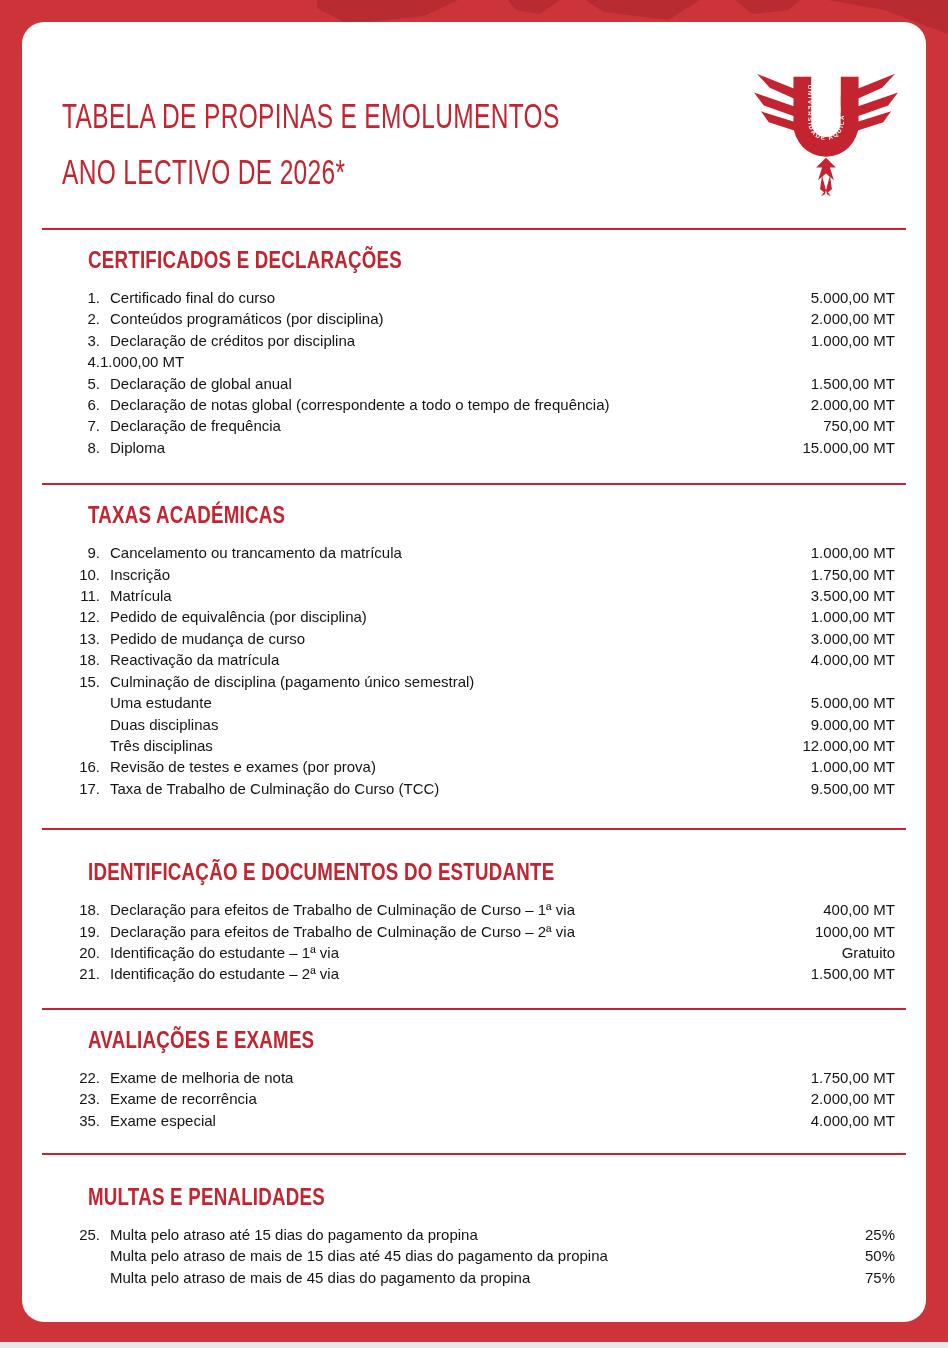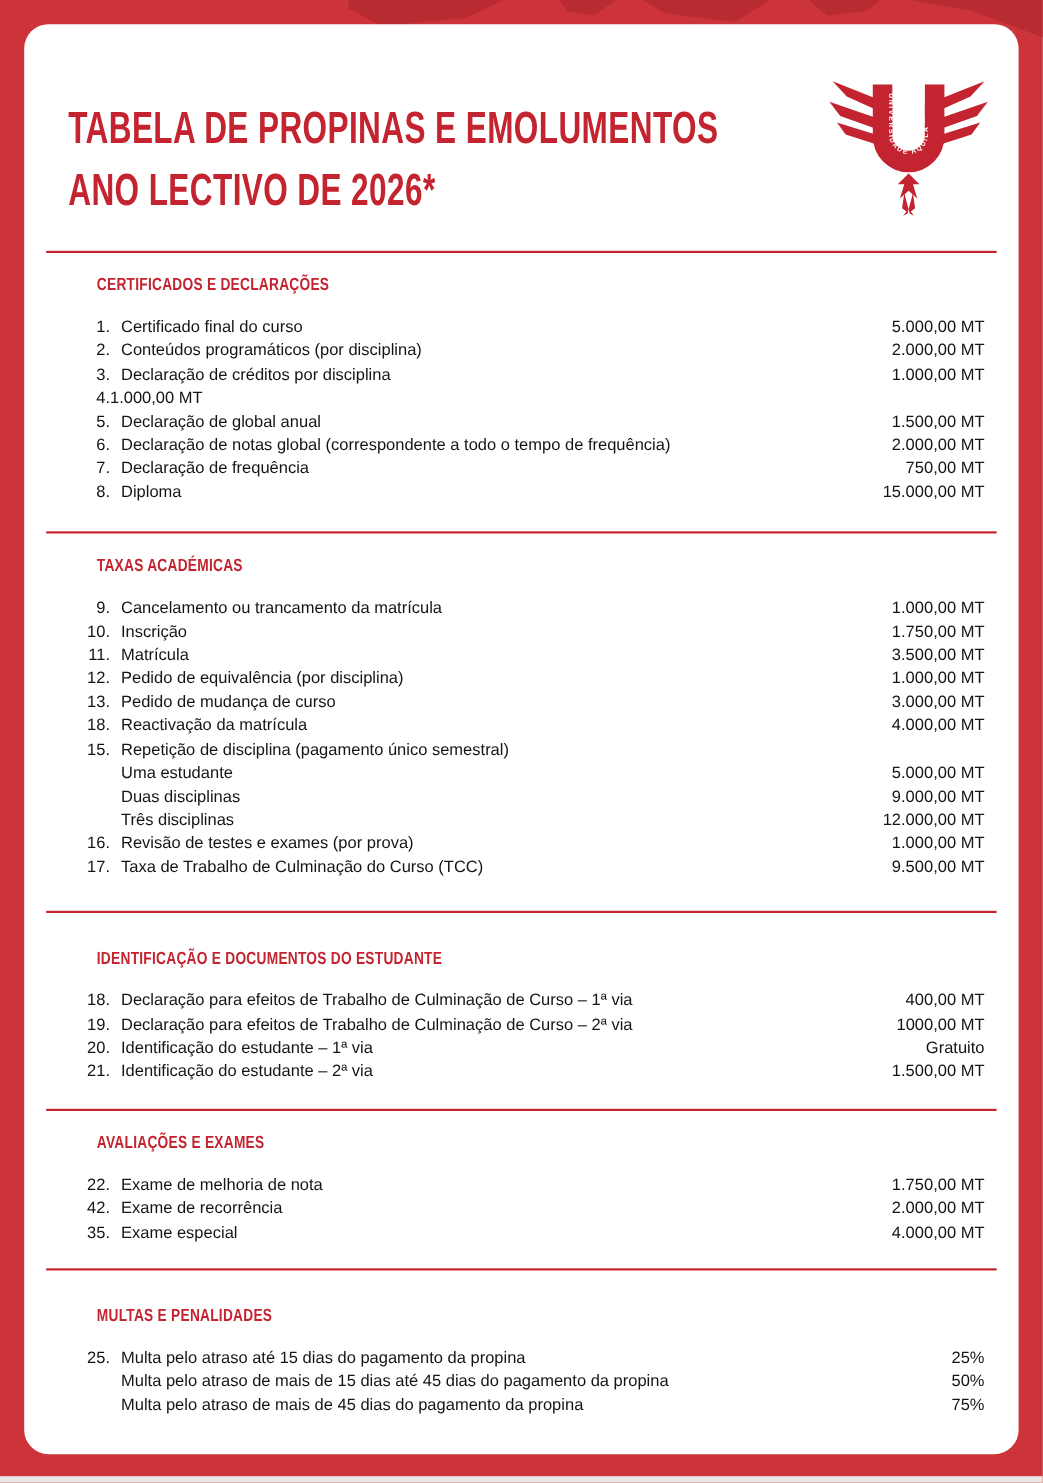--- a/index.html
+++ b/index.html
@@ -32,22 +32,22 @@
     overflow:hidden;
   }
   
   .header-row{
     position:relative;
     padding:66px 28px 0 40px;
     height:206px;
   }
   .doc-title{
     color:var(--accent);
-    font-weight:bold;
-    font-size:41px;
+    font-weight:normal;
+    font-size:35px;
     line-height:56px;
     letter-spacing:.5px;
   }
   .condensed{
     display:inline-block;
     transform:scaleX(.70);
     transform-origin:0 50%;
     white-space:nowrap;
   }
   .logo{
@@ -59,21 +59,21 @@
     border-top:2px solid var(--accent);
     padding:18px 0 25px 0;
   }
   .section:nth-of-type(2){padding-bottom:29px;}
   .section:nth-of-type(3){padding-top:30px;padding-bottom:23px;}
   .section:nth-of-type(4){padding-bottom:22px;}
   .section:nth-of-type(5){padding-top:30px;}
   .section-title{
     color:var(--accent);
     font-weight:bold;
-    font-size:16px;
+    font-size:24px;
     line-height:24px;
     margin:0 0 15px 46px;
     letter-spacing:.3px;
   }
   .section-title .condensed{transform:scaleX(.78);}
   .rows{width:100%;}
   .row{
     display:flex;
     align-items:baseline;
     font-size:15px;
@@ -240,21 +240,21 @@
   </div>
 
   <div class="row">
     <span class="num">18.</span>
     <span class="label">Reactivação da matrícula</span>
     <span class="price">4.000,00 MT</span>
   </div>
 
   <div class="row">
     <span class="num">15.</span>
-    <span class="label">Repetição de disciplina (pagamento único semestral)</span>
+    <span class="label">Culminação de disciplina (pagamento único semestral)</span>
     <span class="price"></span>
   </div>
 
   <div class="row">
     <span class="num"></span>
     <span class="label">Uma estudante</span>
     <span class="price">5.000,00 MT</span>
   </div>
 
   <div class="row">
@@ -319,21 +319,21 @@
       <span class="condensed">AVALIAÇÕES E EXAMES</span>
     </h2>
     <div class="rows">
   <div class="row">
     <span class="num">22.</span>
     <span class="label">Exame de melhoria de nota</span>
     <span class="price">1.750,00 MT</span>
   </div>
 
   <div class="row">
-    <span class="num">42.</span>
+    <span class="num">23.</span>
     <span class="label">Exame de recorrência</span>
     <span class="price">2.000,00 MT</span>
   </div>
 
   <div class="row">
     <span class="num">35.</span>
     <span class="label">Exame especial</span>
     <span class="price">4.000,00 MT</span>
   </div>
 </div>

